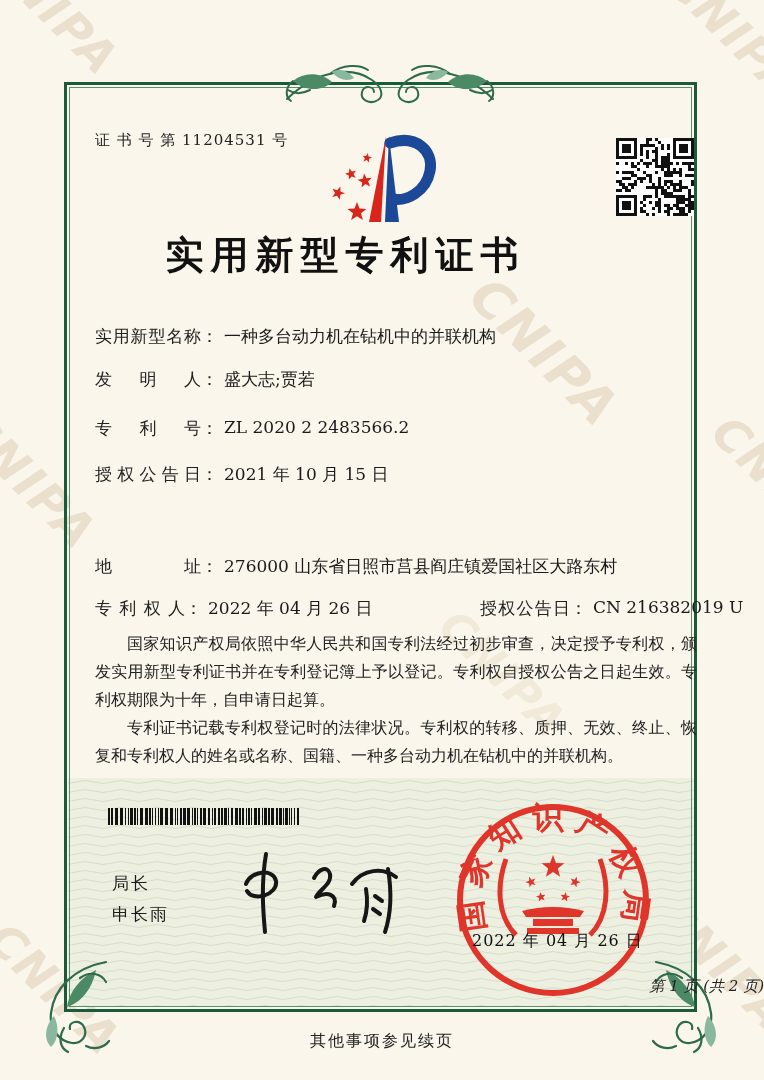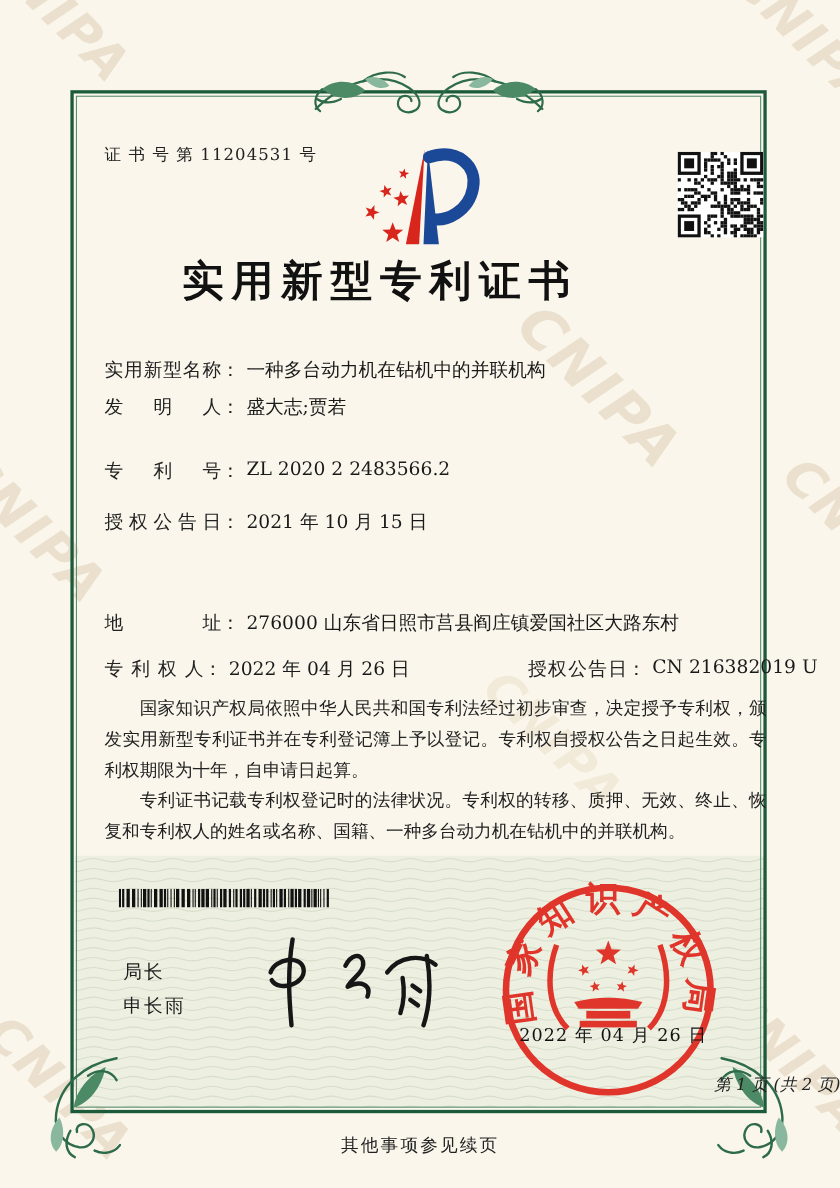--- a/index.html
+++ b/index.html
@@ -383,21 +383,21 @@
       <rect x="0" y="57" width="21" height="21" fill="#111"></rect>
       <rect x="3" y="60" width="15" height="15" fill="#fff"></rect>
       <rect x="6" y="63" width="9" height="9" fill="#111"></rect>
     </svg>
 
   <div class="title">实用新型专利证书</div>
 
   <div class="field-row" style="top:325px">
     <span class="flabel">实用新型名称</span><span class="fcolon">：</span><span class="fvalue">一种多台动力机在钻机中的并联机构</span>
   </div>
-  <div class="field-row" style="top:358px">
+  <div class="field-row" style="top:368px">
     <span class="flabel">发明人</span><span class="fcolon">：</span><span class="fvalue">盛大志;贾若</span>
   </div>
   <div class="field-row" style="top:417px">
     <span class="flabel">专利号</span><span class="fcolon">：</span><span class="fvalue">ZL 2020 2 2483566.2</span>
   </div>
   <div class="field-row" style="top:463px">
     <span class="flabel">授权公告日</span><span class="fcolon">：</span><span class="fvalue">2021 年 10 月 15 日</span>
   </div>
   <div class="field-row" style="top:555px">
     <span class="flabel">地址</span><span class="fcolon">：</span><span class="fvalue">276000 山东省日照市莒县阎庄镇爱国社区大路东村</span>

